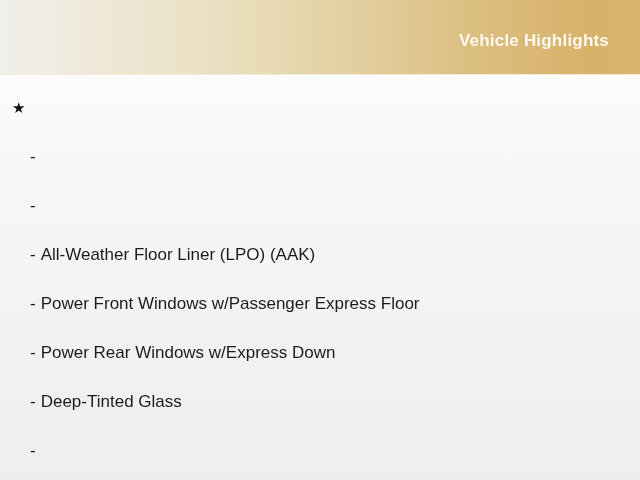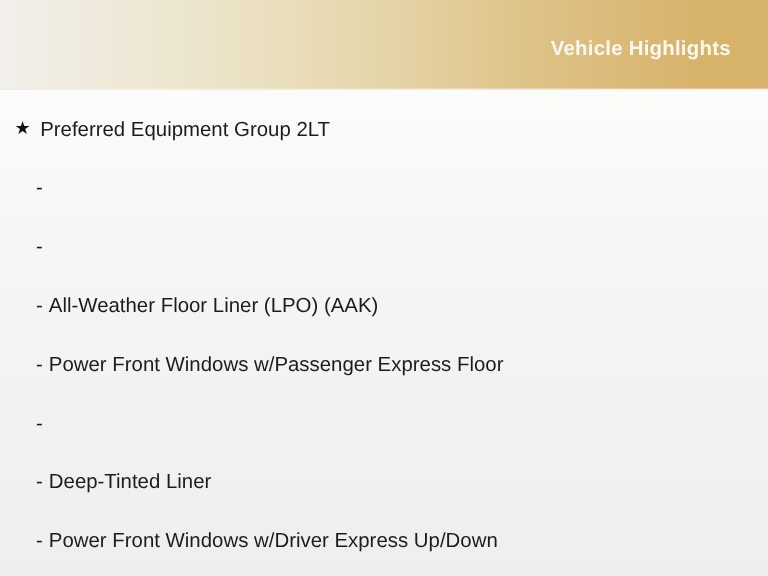--- a/index.html
+++ b/index.html
@@ -66,21 +66,20 @@
 <div class="screen">
 
   <div class="header">
     <span class="header-title">Vehicle Highlights</span>
   </div>
 
   <div class="list">
 
     <div class="row group">
       <span class="star">★</span>
-      <span>Preferred Equipment Group 2LT</span>
     </div>
 
     <div class="row sub">
       <span class="dash">-</span>
     </div>
 
     <div class="row sub">
       <span class="dash">-</span>
     </div>
 
@@ -89,27 +88,27 @@
       <span>All-Weather Floor Liner (LPO) (AAK)</span>
     </div>
 
     <div class="row sub">
       <span class="dash">-</span>
       <span>Power Front Windows w/Passenger Express Floor</span>
     </div>
 
     <div class="row sub">
       <span class="dash">-</span>
+      <span>Power Rear Windows w/Express Down</span>
     </div>
 
     <div class="row sub">
       <span class="dash">-</span>
-      <span>Deep-Tinted Liner</span>
+      <span>Deep-Tinted Glass</span>
     </div>
 
     <div class="row sub">
       <span class="dash">-</span>
-      <span>Power Front Windows w/Driver Express Up/Down</span>
     </div>
 
   </div>
 
 </div>
 
 </body></html>

